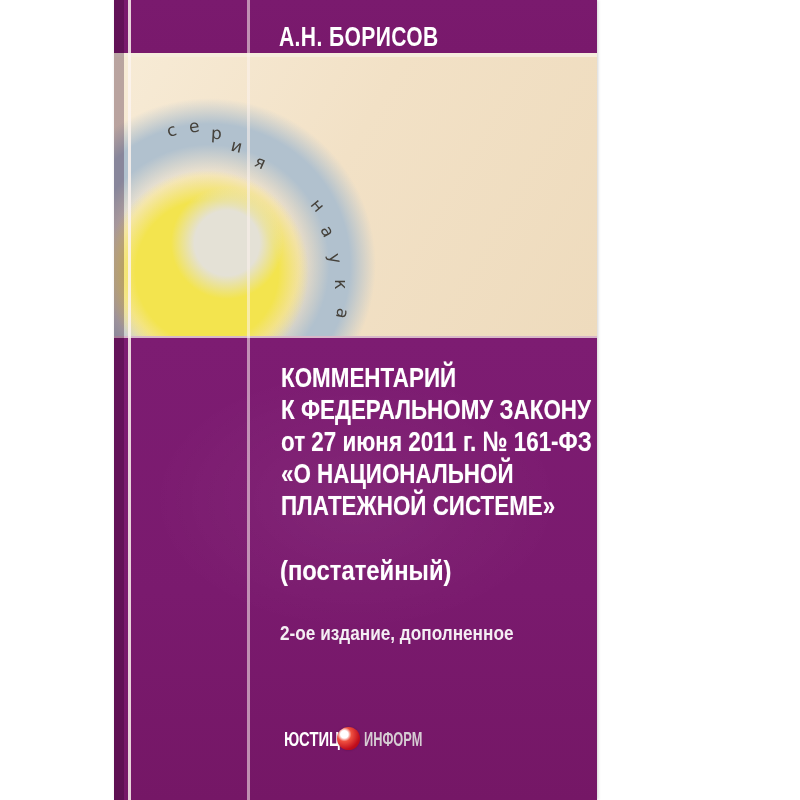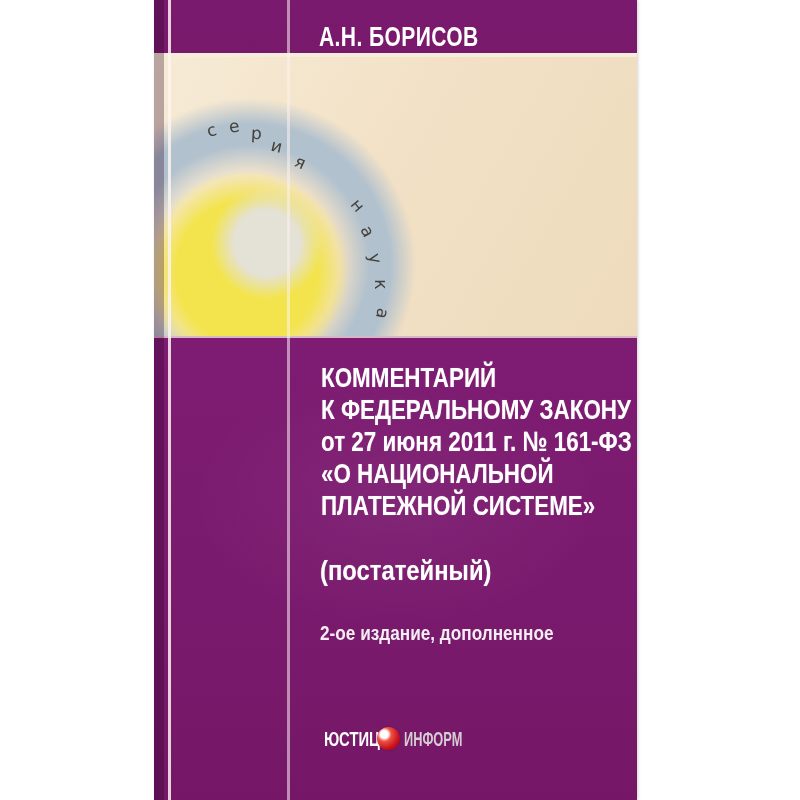--- a/index.html
+++ b/index.html
@@ -7,21 +7,20 @@
     width:800px;height:800px;background:#ffffff;overflow:hidden;position:relative;
     font-family:"Liberation Sans", sans-serif;
   }
   .stage{position:absolute;inset:0;background:#ffffff;}
 
   
   .book{
     position:absolute;left:114px;top:0;width:483px;height:800px;
     background:var(--purple,#7b1b70);
     box-shadow:1px 0 3px rgba(0,0,0,0.18);
-    margin-left:40px;
   }
 
   .band-top{
     position:absolute;left:0;top:0;width:100%;height:53px;
     background:linear-gradient(180deg,#7a1a6e,#79196c);
   }
   .sep-top{
     position:absolute;left:0;top:53px;width:100%;height:4px;
     background:#f6ecdc;
   }

